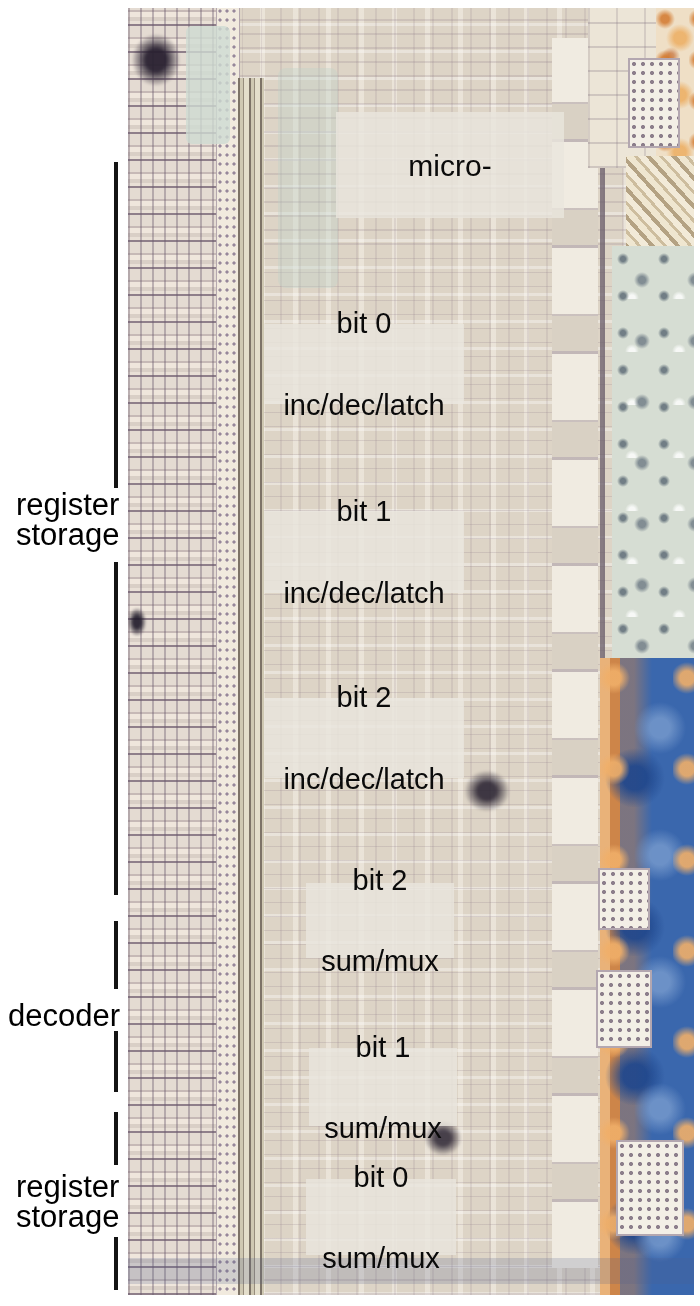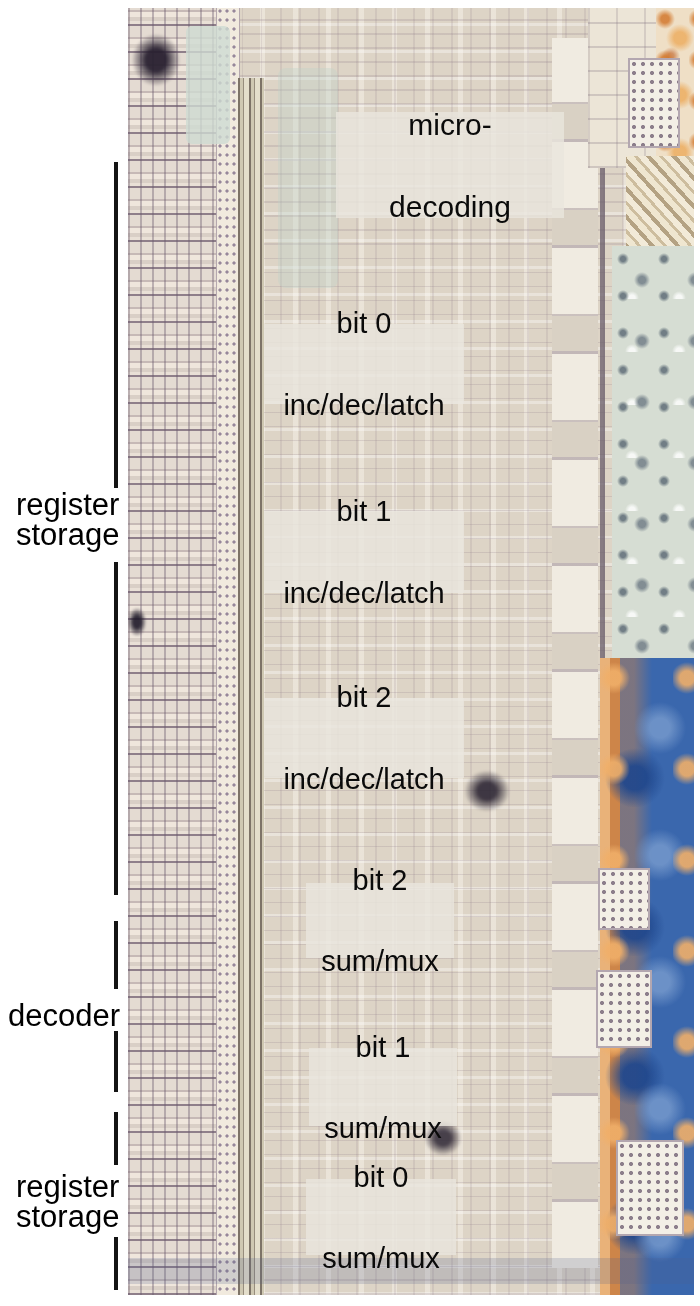--- a/index.html
+++ b/index.html
@@ -149,21 +149,20 @@
     <div class="layer pad" id="pad-bottom"></div>
     <div class="layer blob" id="blob-topleft"></div>
     <div class="layer blob" id="blob-mid"></div>
     <div class="layer blob" id="blob-low"></div>
     <div class="layer blob" id="blob-edge"></div>
     <div class="layer" id="botband"></div>
   </div>
 
   <div class="blabel" id="lbl-micro">
     <span>micro-</span>
-    <span>decoding</span>
   </div>
   <div class="blabel" id="lbl-b0inc">
     <span>bit 0</span>
     <span>inc/dec/latch</span>
   </div>
   <div class="blabel" id="lbl-b1inc">
     <span>bit 1</span>
     <span>inc/dec/latch</span>
   </div>
   <div class="blabel" id="lbl-b2inc">

